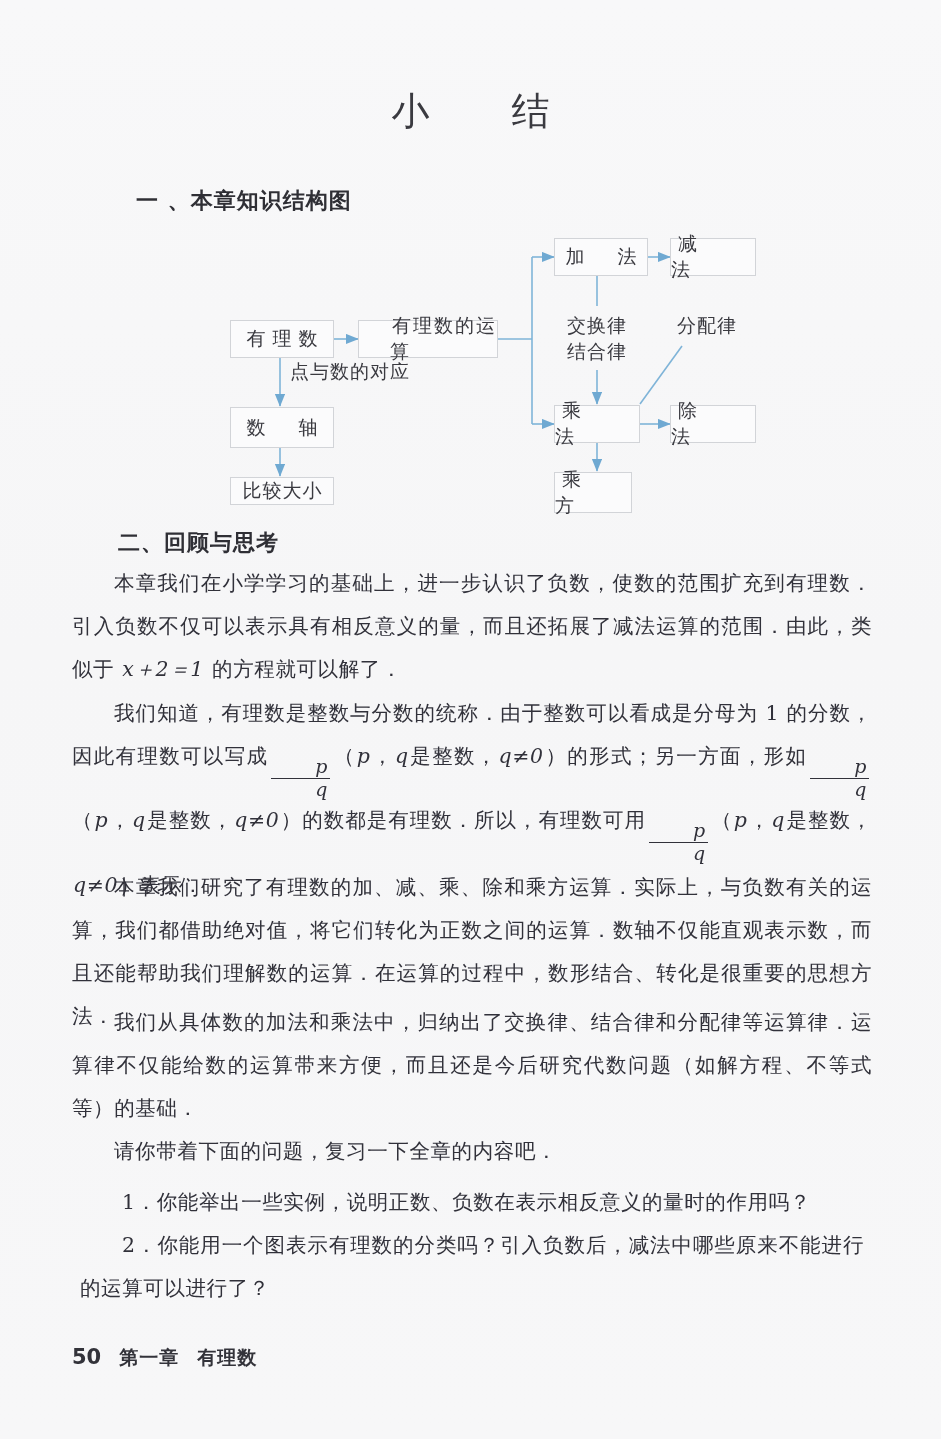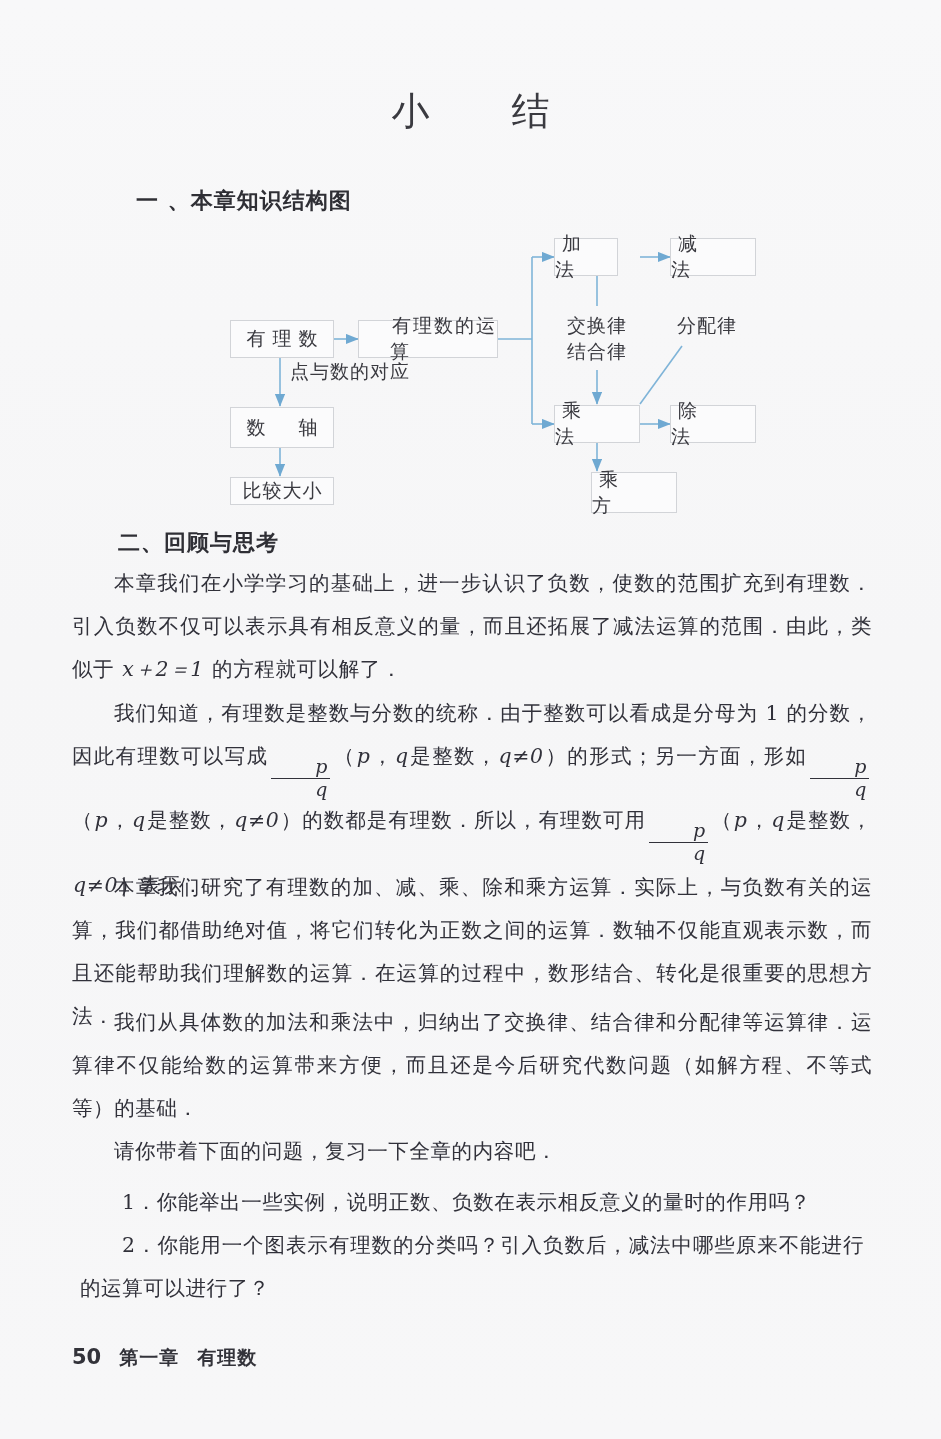--- a/index.html
+++ b/index.html
@@ -210,21 +210,21 @@
     </div>
 
     <div class="node" style="left:0px; top:179px; width:104px; height:41px;">
       <span>数　轴</span>
     </div>
 
     <div class="node tight" style="left:0px; top:249px; width:104px; height:28px; letter-spacing:1px; text-indent:1px;">
       <span>比较大小</span>
     </div>
 
-    <div class="node" style="left:324px; top:10px; width:64px; height:38px;">
+    <div class="node" style="left:324px; top:10px; width:94px; height:38px;">
       <span>加　法</span>
     </div>
 
     <div class="node" style="left:440px; top:10px; width:86px; height:38px;">
       <span>减　法</span>
     </div>
 
     <div class="node-lines" style="left:324px; top:78px; width:86px; height:64px;">
       <span>交换律</span>
       <span>结合律</span>
@@ -235,21 +235,21 @@
     </div>
 
     <div class="node" style="left:324px; top:177px; width:86px; height:38px;">
       <span>乘　法</span>
     </div>
 
     <div class="node" style="left:440px; top:177px; width:86px; height:38px;">
       <span>除　法</span>
     </div>
 
-    <div class="node" style="left:324px; top:244px; width:86px; height:41px;margin-left:37px;">
+    <div class="node" style="left:324px; top:244px; width:78px; height:41px;">
       <span>乘　方</span>
     </div>
   </div>
 
   <div class="section-head" id="head-2">二、回顾与思考</div>
 
   <div class="body-block" style="top:562px;">
     <p class="para"><span>本章我们在小学学习的基础上，进一步认识了负数，使数的范围扩充到有理数．引入负数不仅可以表示具有相反意义的量，而且还拓展了减法运算的范围．由此，类似于 </span><span class="mathvar">x＋2＝1</span><span> 的方程就可以解了．</span></p>
   </div>
 

